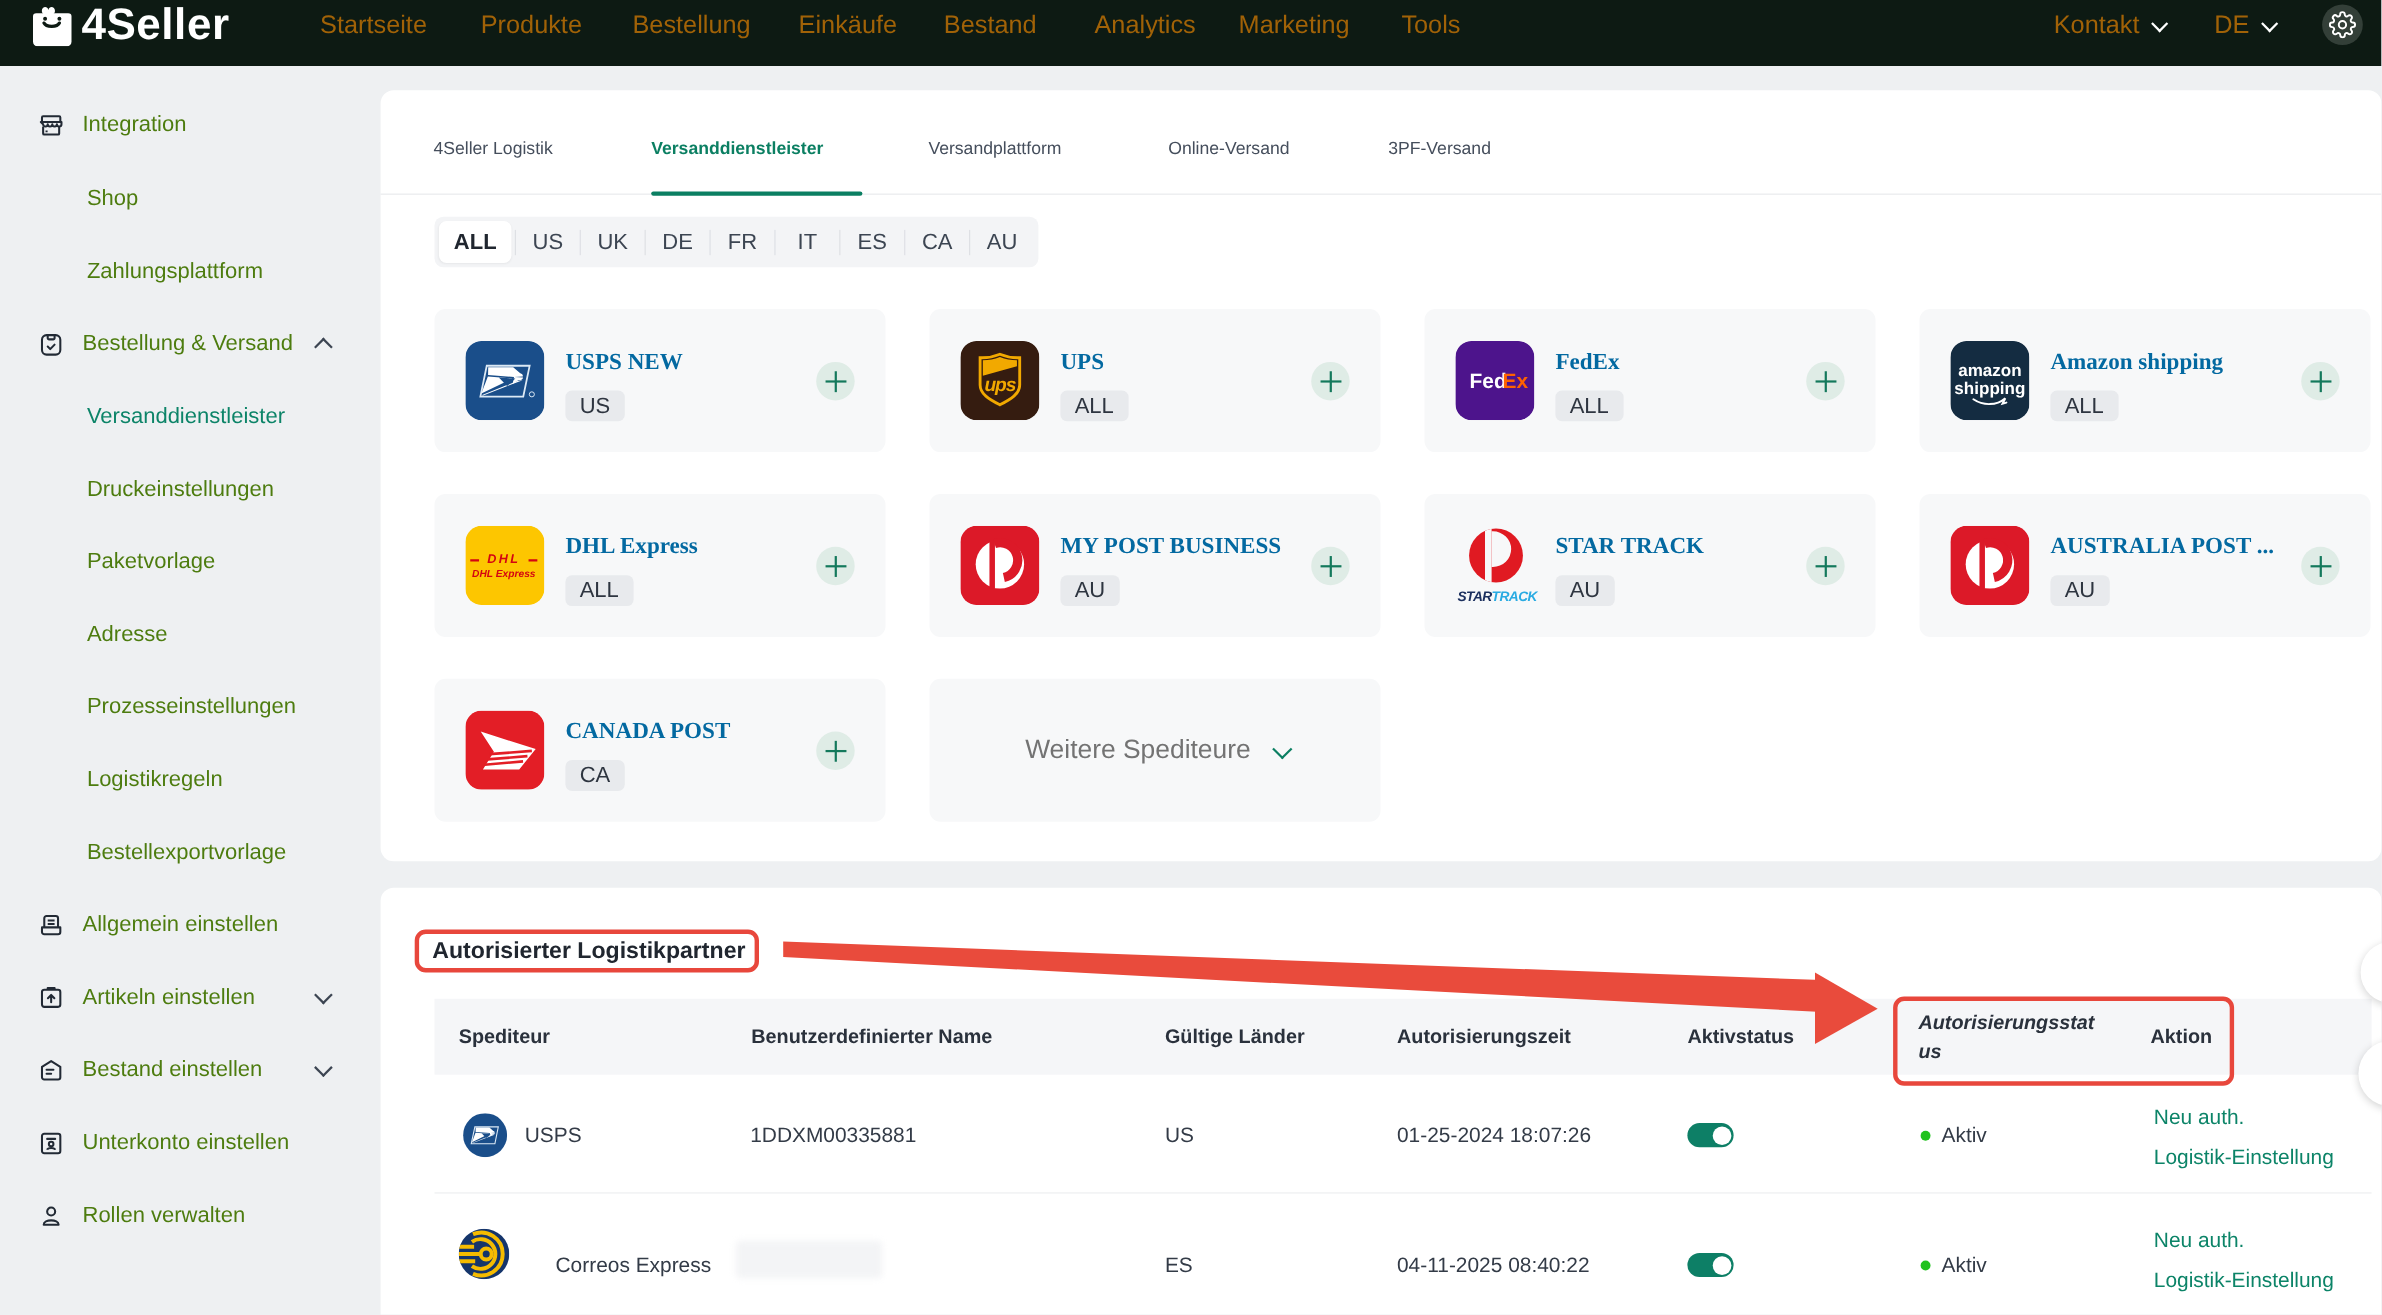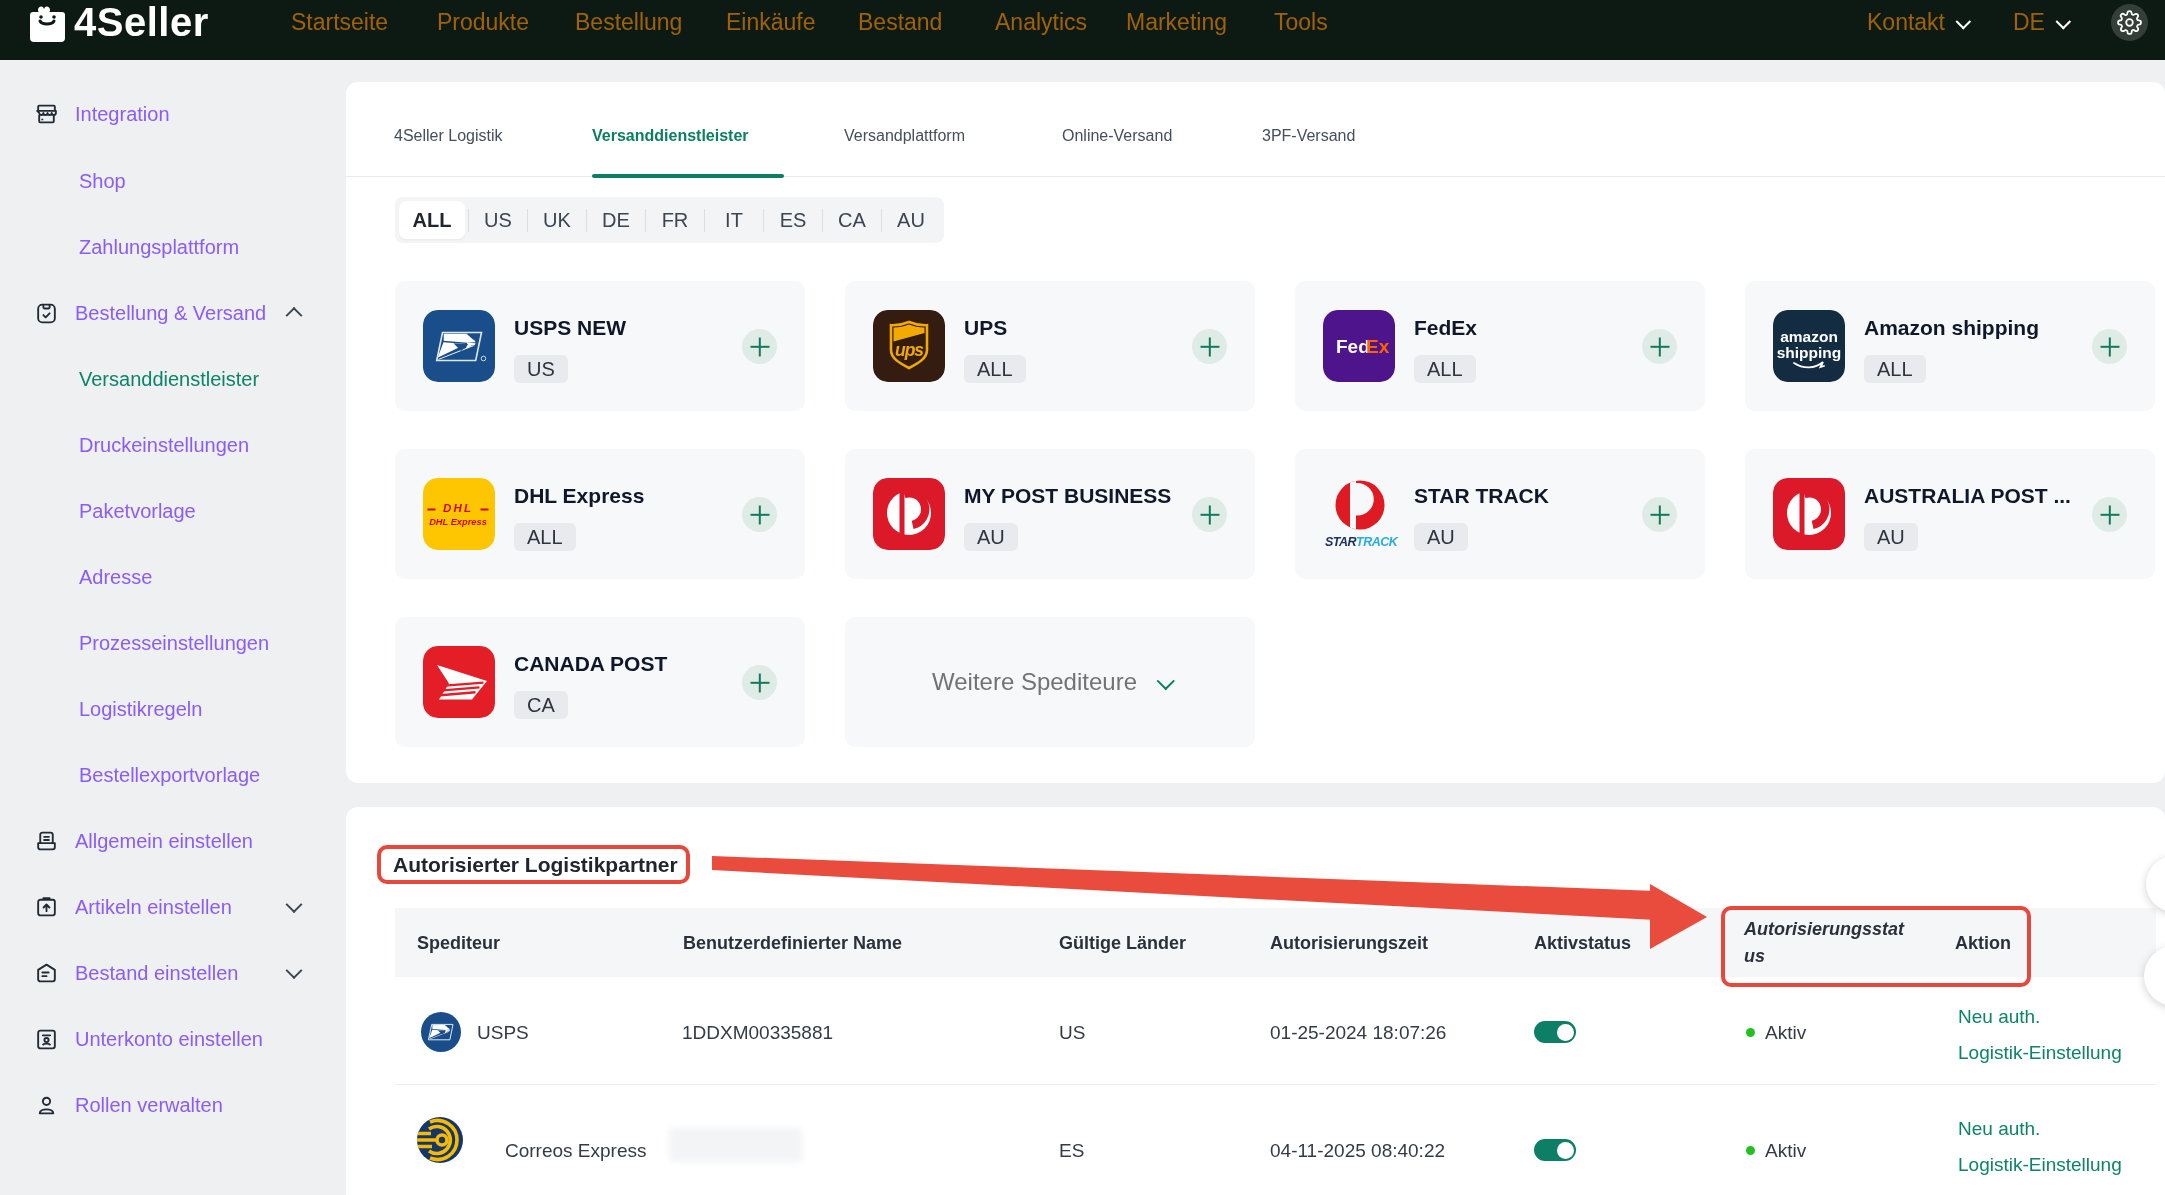--- a/index.html
+++ b/index.html
@@ -8,21 +8,21 @@
   .abs { position:absolute; }
 
   
   .nav { position:absolute; left:0; top:0; width:2165px; height:60px; background:#0d1a13; }
   .nav .menu { position:absolute; top:0; height:44px; line-height:44px; color:#a16207; font-size:23px; font-weight:400; }
   .brand { position:absolute; left:74px; top:0; height:44px; line-height:44px; color:#fff; font-size:40px; font-weight:700; letter-spacing:0.5px; }
   .navcaret { display:inline-block; width:11px; height:11px; border-right:2px solid #fff; border-bottom:2px solid #fff; transform:rotate(45deg) translateY(-4px); margin-left:10px; }
   .gearwrap { position:absolute; left:2111px; top:4px; width:37px; height:37px; border-radius:50%; background:#333f38; }
 
   
-  .side-item { position:absolute; left:0; width:345px; height:30px; font-size:20px; color:#8b5cf6; }
+  .side-item { position:absolute; left:0; width:345px; height:30px; font-size:20px; color:#4d7c0f; }
   .side-item .txt { position:absolute; left:75px; top:50%; transform:translateY(-50%); }
   .side-item .sub { left:79px; }
   .side-item svg.icn { position:absolute; left:34px; top:50%; transform:translateY(-50%); }
   .green { color:#0c8468 !important; }
   .chev { position:absolute; left:288px; top:50%; width:12px; height:12px; border-right:2px solid #3c4552; border-bottom:2px solid #3c4552; }
   .chev.down { transform:translateY(-70%) rotate(45deg); }
   .chev.up { transform:translateY(-30%) rotate(-135deg); }
 
   
   .panel { position:absolute; left:346px; width:1819px; background:#fff; border-radius:12px; }
@@ -37,21 +37,21 @@
 
   
   .chips { position:absolute; left:395px; top:197px; height:46px; background:#f3f4f6; border-radius:8px; display:flex; align-items:center; padding:0 4px; }
   .chip { position:relative; font-size:20px; color:#3c4552; width:59px; text-align:center; }
   .chip + .chip { border-left:1px solid #dcdee3; }
   .chip.all { width:66px; background:#fff; border-radius:7px; font-weight:700; color:#20262f; height:38px; line-height:38px; border-left:none; margin-right:3px; box-shadow:0 1px 2px rgba(0,0,0,0.05); }
 
   
   .card { position:absolute; width:410px; height:130px; background:#f7f8f9; border-radius:10px; }
   .card .logo { position:absolute; left:28px; top:29px; width:72px; height:72px; border-radius:15px; overflow:hidden; }
-  .card .ttl { position:absolute; left:119px; top:35px; font-size:21px; font-weight:700; color:#0f172a; white-space:nowrap; }
+  .card .ttl { position:absolute; left:119px; top:35px; font-size:21px; font-weight:700; color:#0369a1; white-space:nowrap;font-family:Liberation Serif, serif; }
   .card .cc { position:absolute; left:119px; top:74px; height:28px; line-height:28px; padding:0 13px; background:#e8eaed; border-radius:6px; font-size:20px; color:#2e3540; }
   .card .plus { position:absolute; left:347px; top:48px; width:35px; height:35px; border-radius:50%; background:#dfece6; }
   .card .plus::before { content:""; position:absolute; left:50%; top:50%; width:19px; height:2.4px; background:#14795c; transform:translate(-50%,-50%); }
   .card .plus::after { content:""; position:absolute; left:50%; top:50%; width:2.4px; height:19px; background:#14795c; transform:translate(-50%,-50%); }
 
   
   .thead { position:absolute; left:395px; top:908px; width:1761px; height:69px; background:#f5f6f8; font-size:18px; font-weight:700; color:#2a313c; }
   .th { position:absolute; top:50%; transform:translateY(-50%); }
   .rowline { position:absolute; left:395px; top:1084px; width:1761px; height:1px; background:#ebedef; }
   .cell { position:absolute; font-size:19px; color:#333b47; }

